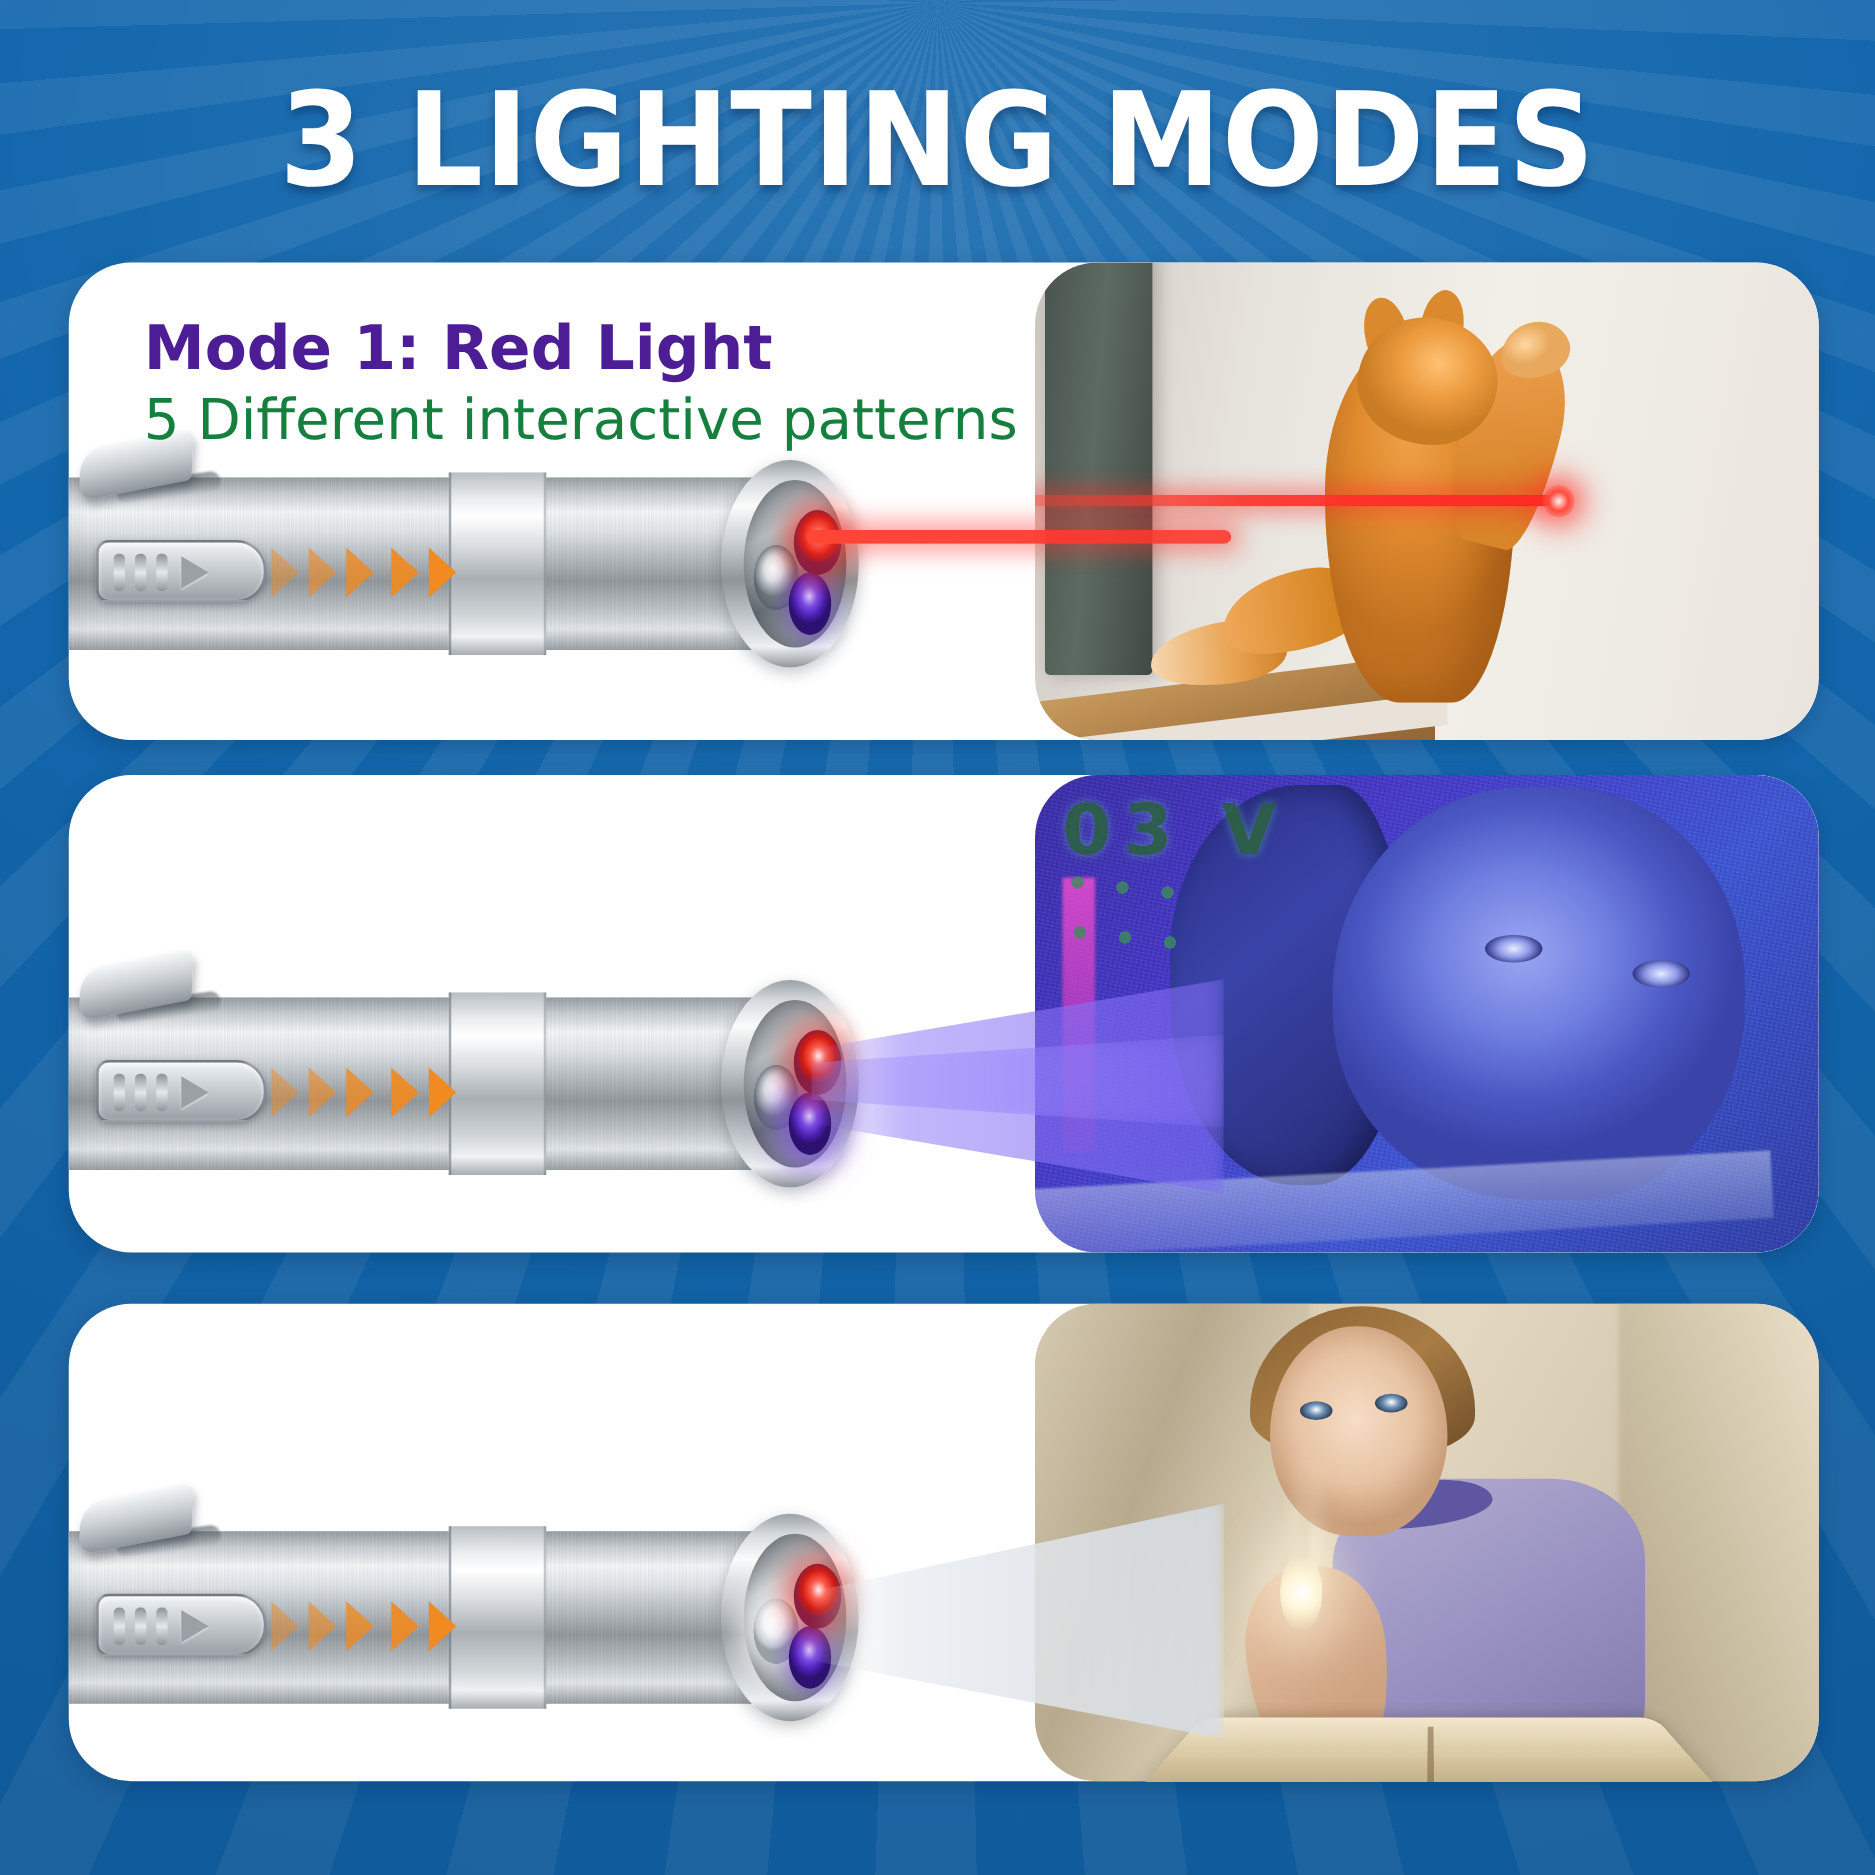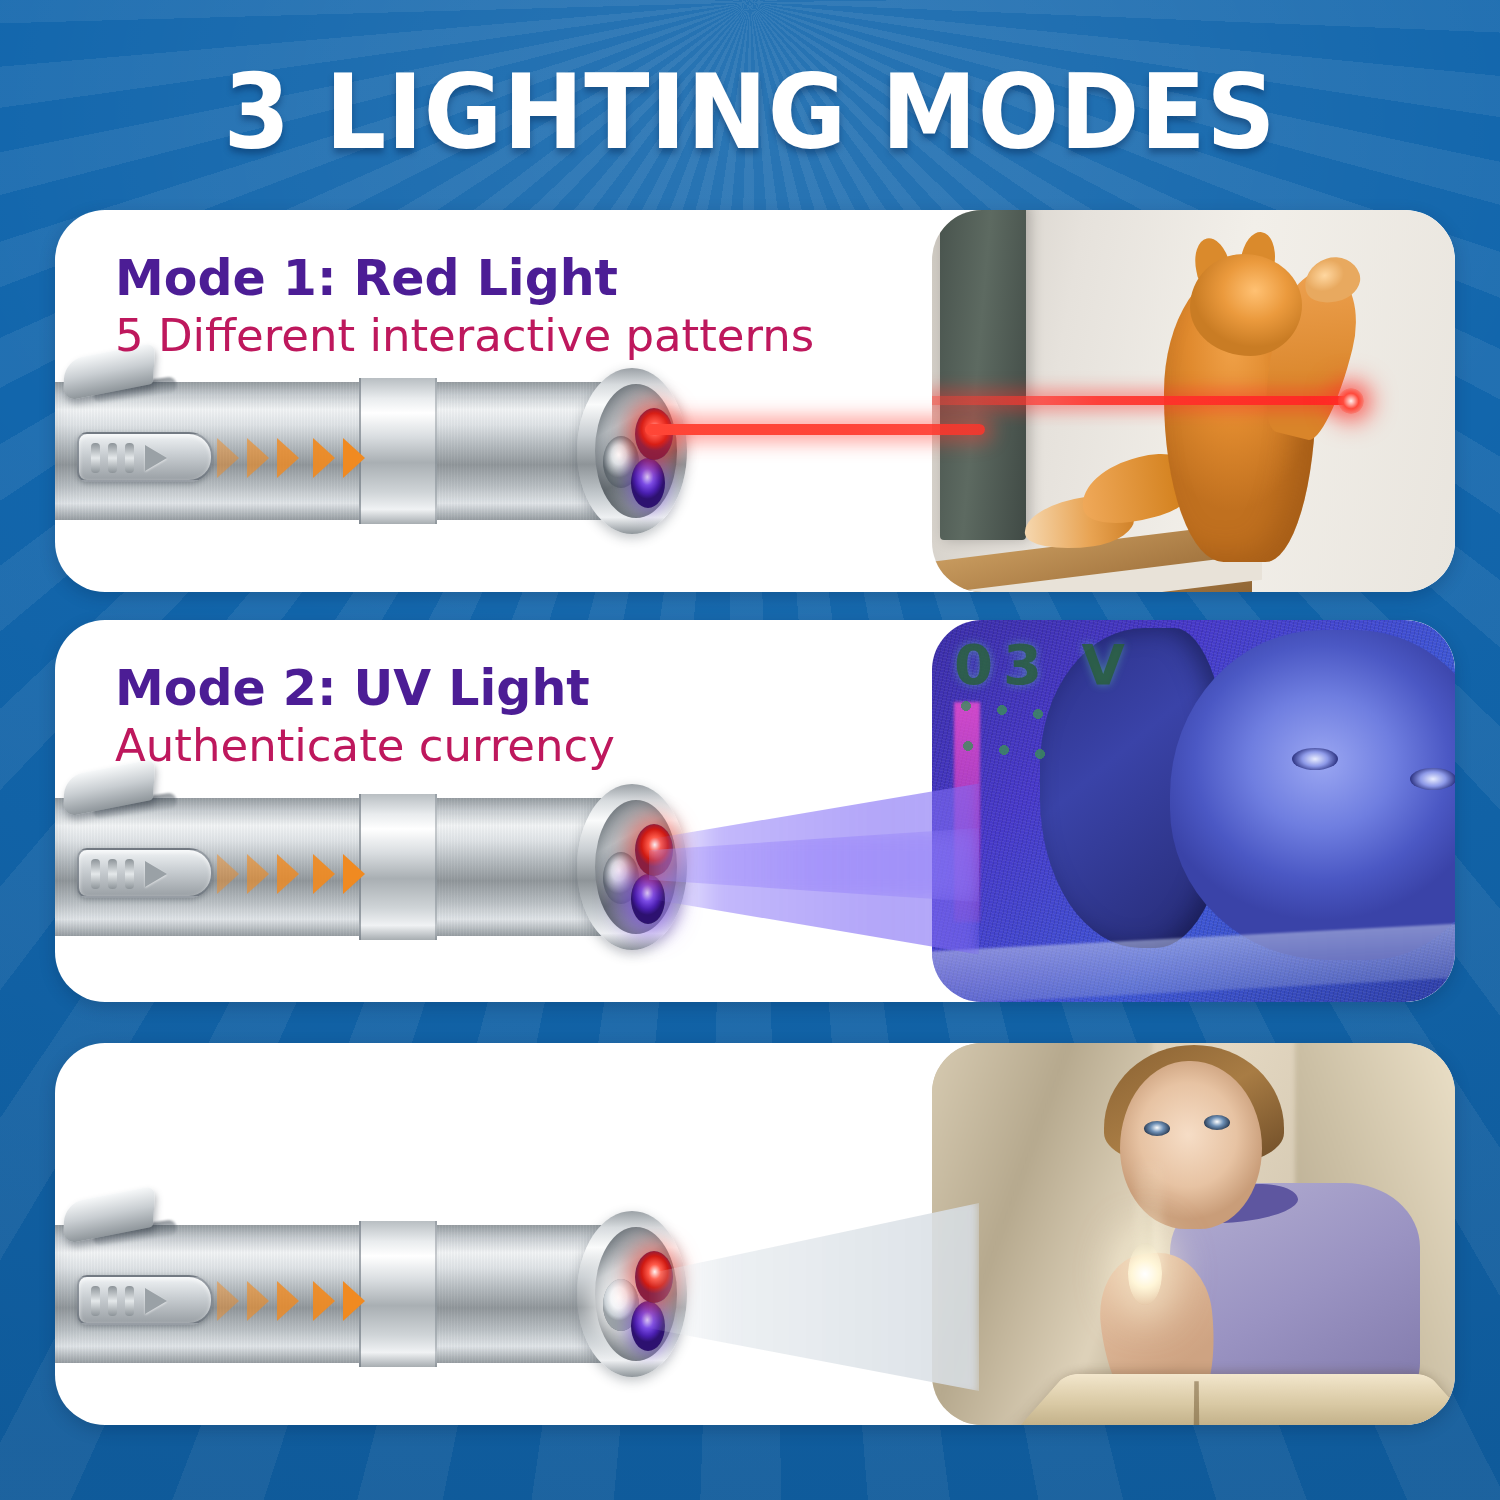--- a/index.html
+++ b/index.html
@@ -88,31 +88,31 @@
     line-height: 1.12;
     color: #4c1d95;
     white-space: nowrap;
     margin-top: 16px;
   }
   .mode-sub {
     font-family: "DejaVu Sans", sans-serif;
     font-weight: normal;
     font-size: 45px;
     line-height: 1.18;
-    color: #be185d;
+    color: #15803d;
     white-space: nowrap;
     margin-top: 2px;
   }
 
   
   .photo {
     position: absolute;
     top: 0;
     right: 0;
-    width: 523px;
+    width: 627px;
     height: 382px;
     overflow: hidden;
     border-radius: 50px;
     z-index: 4;
   }
 
   
   .ph-cat { background: linear-gradient(100deg, #cfcac2 0%, #e6e2dc 26%, #f2efe9 55%, #e9e5de 100%); }
   .cat-curtain {
     position: absolute; left: 8px; top: -10px; width: 86px; height: 340px;
@@ -535,24 +535,20 @@
       <div class="uv-strip"></div>
       <div class="uv-hair"></div>
       <div class="uv-face"></div>
       <div class="uv-eye l"></div>
       <div class="uv-eye r"></div>
       <div class="uv-dots"></div>
       <div class="uv-text03">03 V</div>
       <div class="uv-bottomband"></div>
     </div>
 
-    <div class="card-text">
-      <div class="mode-title">Mode 2: UV Light</div>
-      <div class="mode-sub">Authenticate currency</div>
-    </div>
 
     <div class="device" id="dev-2">
       <div class="beam-uv"></div>
       <div class="beam-uv-core"></div>
       <div class="barrel"></div>
       <div class="band"></div>
       <div class="clip-shadow"></div>
       <div class="clip"></div>
       <div class="switch">
         <div class="ridge a"></div>

